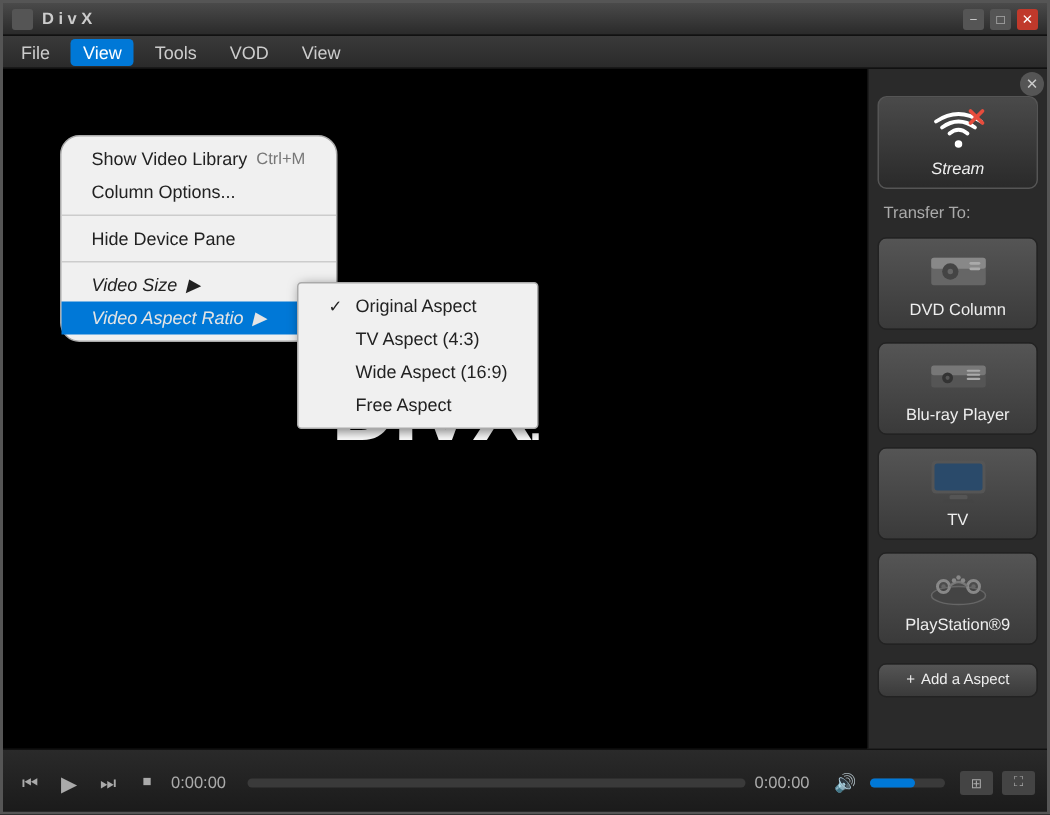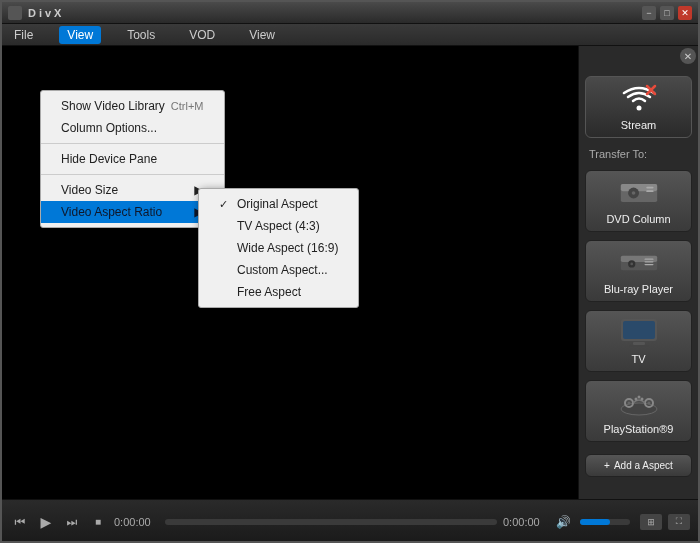--- a/index.html
+++ b/index.html
@@ -49,21 +49,21 @@
     .tb-btn.max { background: #555; }
     .tb-btn.close { background: #c0392b; color: #fff; }
 
     
     #menubar {
       height: 22px;
       background: linear-gradient(to bottom, #3a3a3a, #2a2a2a);
       display: flex;
       align-items: center;
       padding: 0 4px;
-      gap: 18px;
+      gap: 6px;
       border-bottom: 1px solid #111;
     }
     .menu-item {
       padding: 2px 8px;
       cursor: pointer;
       color: #ccc;
       font-size: 12px;
       border-radius: 3px;
     }
     .menu-item:hover, .menu-item.active {
@@ -238,42 +238,43 @@
       color: #aaa;
     }
 
     
     #view-dropdown {
       position: absolute;
       top: 44px;
       left: 38px;
       background: #f0f0f0;
       border: 1px solid #aaa;
-      border-radius: 3px;
+      border-radius: 13px;
       box-shadow: 2px 2px 8px rgba(0,0,0,0.5);
       z-index: 100;
       min-width: 160px;
       padding: 4px 0;
     }
     .dd-item {
       padding: 4px 20px;
       color: #222;
       font-size: 12px;
       cursor: pointer;
       white-space: nowrap;
       display: flex;
       align-items: center;
       gap: 6px;
     }
     .dd-item.has-submenu {
-      justify-content: space-between;
+      justify-content: flex-start;
+      font-style: italic;
     }
     .dd-item.active-item {
       background: #0078d7;
-      color: #0f172a;
+      color: #e5e5e5;
     }
     .dd-separator {
       height: 1px;
       background: #ccc;
       margin: 4px 0;
     }
     .dd-shortcut {
       color: #777;
       font-size: 11px;
       margin-left: auto;
@@ -368,34 +369,30 @@
       <div class="sub-item">
         <span class="check-mark"></span>
         <span>TV Aspect (4:3)</span>
       </div>
       <div class="sub-item">
         <span class="check-mark"></span>
         <span>Wide Aspect (16:9)</span>
       </div>
       <div class="sub-item">
         <span class="check-mark"></span>
-        <span>Custom Aspect...</span>
-      </div>
-      <div class="sub-item">
-        <span class="check-mark"></span>
         <span>Free Aspect</span>
       </div>
     </div>
   </div>
 
   <div id="sidebar" style="position:relative;">
 
     <div id="sidebar-close" style="position:absolute;top:2px;right:2px;width:16px;height:16px;background:#555;border-radius:50%;display:flex;align-items:center;justify-content:center;cursor:pointer;font-size:10px;color:#ccc;z-index:5;">✕</div>
 
-    <div class="sidebar-btn" style="background:linear-gradient(to bottom,#4a4a4a,#2a2a2a);border-color:#555;margin-top:22px;">
+    <div class="sidebar-btn" style="background:linear-gradient(to bottom,#4a4a4a,#2a2a2a);border-color:#555;margin-top:10px;font-style:italic;">
       <div class="icon-area">
         <svg width="36" height="30" viewBox="0 0 36 30">
           <path d="M18 22 Q18 22 18 22" fill="#fff"></path>
           <path d="M12 17 Q18 12 24 17" fill="none" stroke="#fff" stroke-width="2.5" stroke-linecap="round"></path>
           <path d="M7 13 Q18 5 29 13" fill="none" stroke="#fff" stroke-width="2.5" stroke-linecap="round"></path>
           <path d="M3 9 Q18 -1 33 9" fill="none" stroke="#fff" stroke-width="2.5" stroke-linecap="round"></path>
           <circle cx="18" cy="24" r="2.5" fill="#fff"></circle>
           <line x1="26" y1="2" x2="34" y2="10" stroke="#e74c3c" stroke-width="2.5" stroke-linecap="round"></line>
           <line x1="34" y1="2" x2="26" y2="10" stroke="#e74c3c" stroke-width="2.5" stroke-linecap="round"></line>
         </svg>

